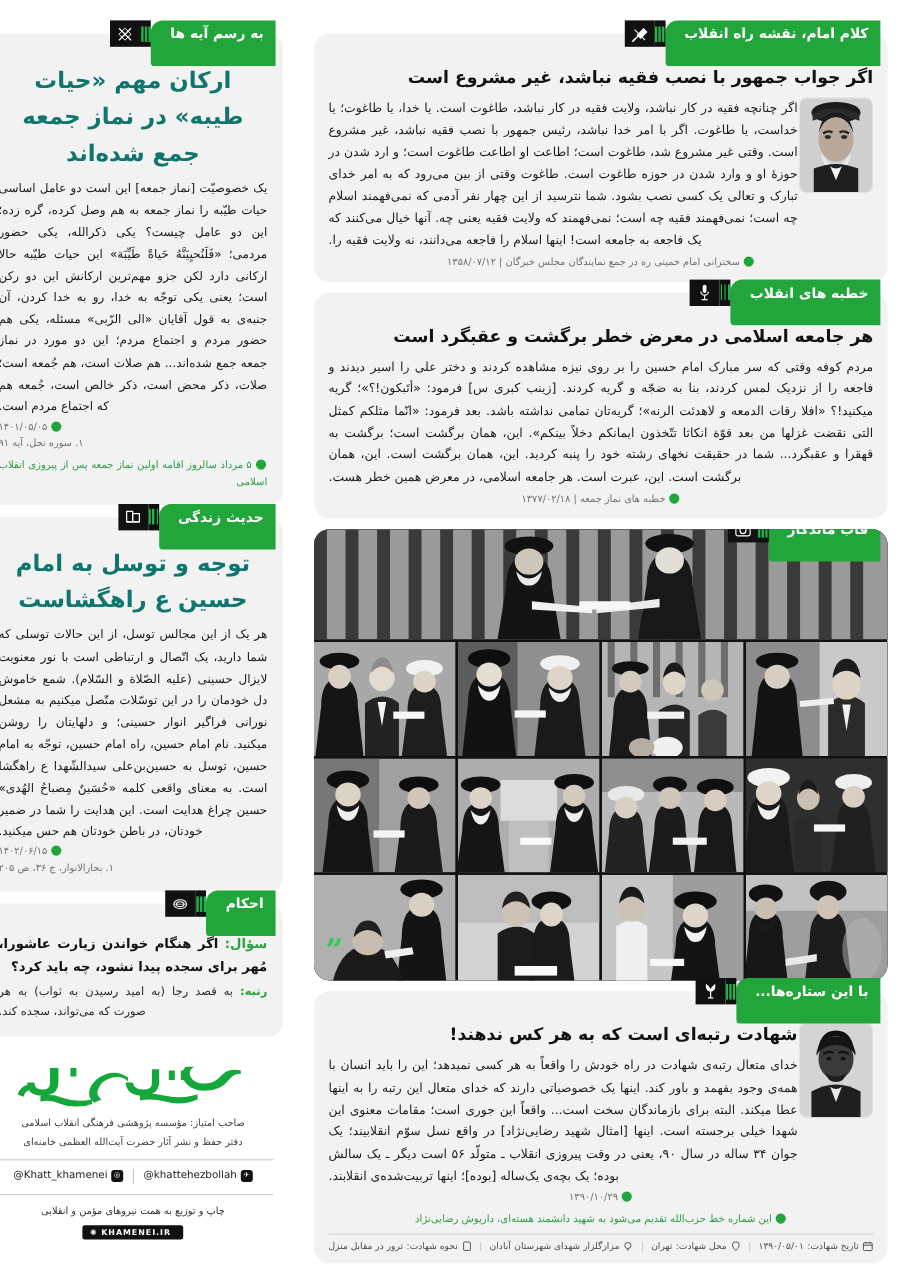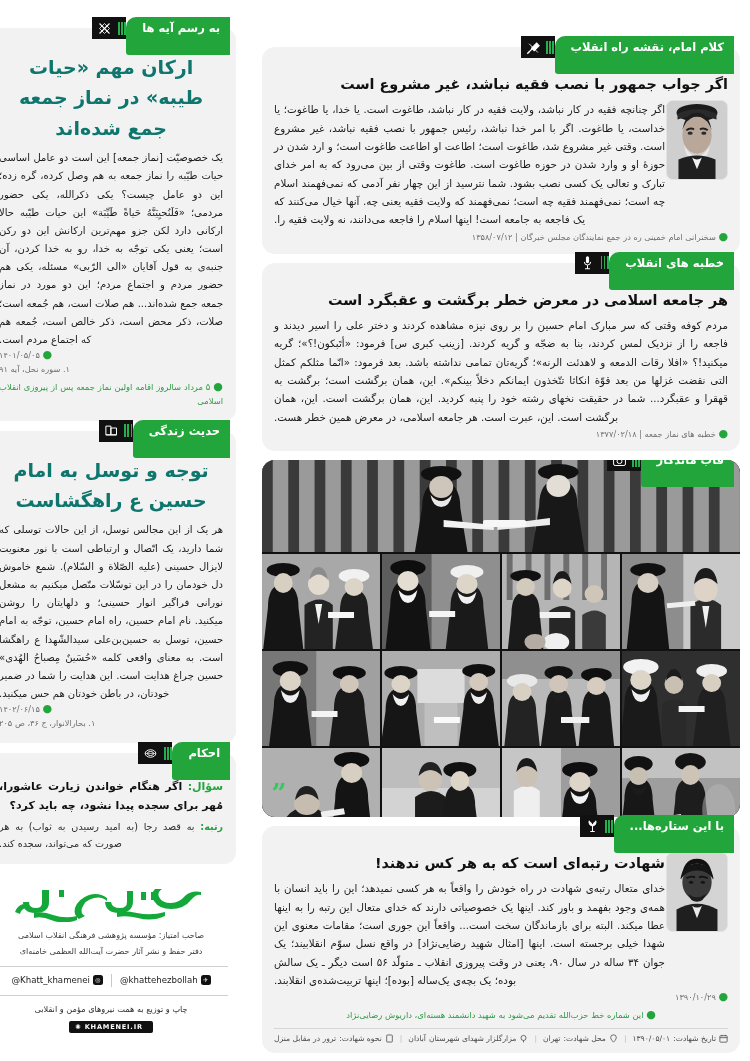--- a/index.html
+++ b/index.html
@@ -35,21 +35,20 @@
   }
 
   
   .main {
     flex: 1 1 auto;
     padding: 28px 10px 8px 14px;
     display: flex;
     flex-direction: column;
     gap: 9px;
     background: #ffffff;
-    margin-top: 19px;
   }
 
   
   .card {
     position: relative;
     background: #f2f2f2;
     border-radius: 13px;
     padding: 26px 12px 10px 12px;
   }
 
@@ -119,21 +118,21 @@
     line-height: 1.78;
     color: #1a1a1a;
     text-align: justify;
     text-align-last: left;
   }
   .dot-g { color: #22a63c; font-size: 11px; line-height: 0; }
 
   .footnote {
     font-size: 8.2px;
     color: #6f6f6f;
-    text-align: right;
+    text-align: center;
     margin-top: 2px;
     line-height: 1.6;
   }
   .note-green {
     font-size: 8.4px;
     color: #2a9b42;
     line-height: 1.7;
     text-align: justify;
     text-align-last: right;
     margin-top: 3px;

